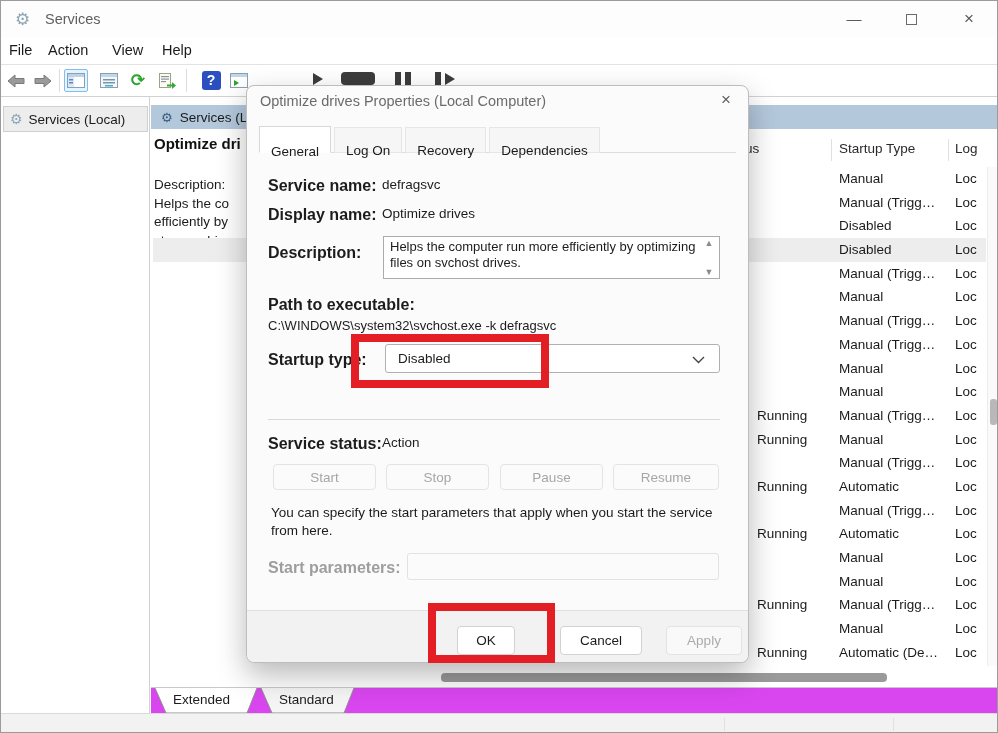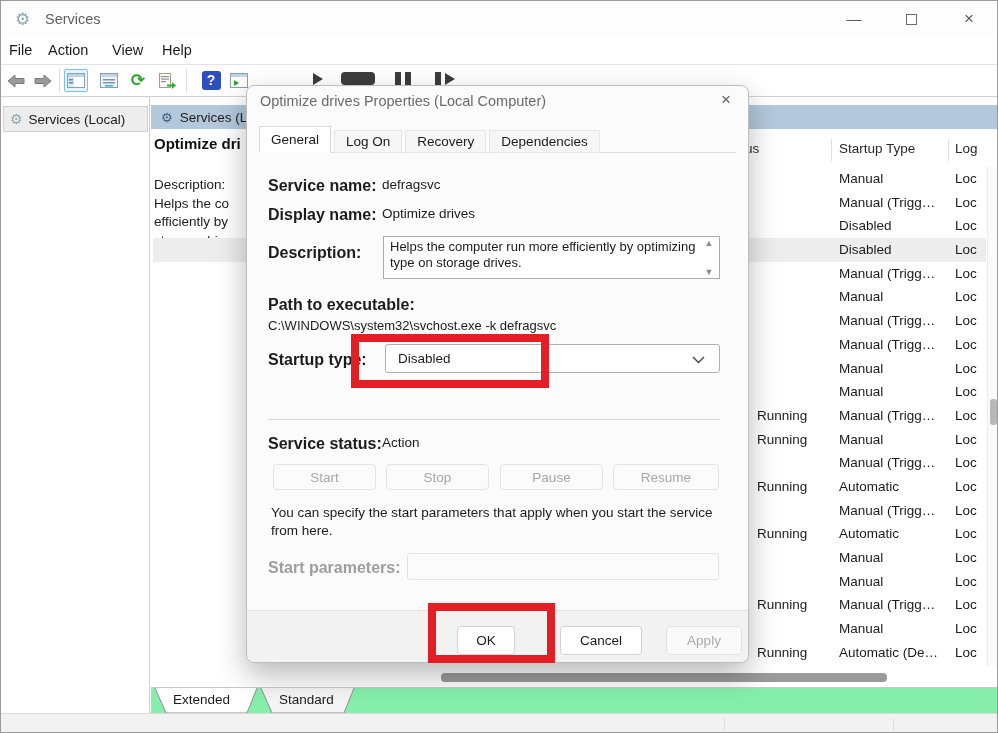--- a/index.html
+++ b/index.html
@@ -40,32 +40,32 @@
   .col-sep { position:absolute; top:42px; width:1px; height:22px; background:#e0e0e0; }
   .rows-host { position:absolute; left:2px; top:70px; width:833px; }
   .svc-row { position:relative; height:23.7px; }
   .svc-row.selected { background:#ededed; }
   .cell { position:absolute; font-size:13.5px; color:#1b1b1b; line-height:23.7px; white-space:nowrap; }
   .cell-status { left:604px; } .cell-startup { left:686px; } .cell-log { left:802px; }
   .vscroll { position:absolute; left:836px; top:70px; width:11px; height:499px; background:#fafafa; border-left:1px solid #ececec; }
   .vthumb { position:absolute; left:2px; top:232px; width:7px; height:26px; background:#b8b8b8; border-radius:3px; }
   .hscroll { position:absolute; left:2px; top:572px; width:833px; height:18px; background:#fff; }
   .hthumb { position:absolute; left:288px; top:4px; width:446px; height:9px; background:#9a9a9a; border-radius:4px; }
-  .tabs-row { position:absolute; left:0; top:590px; width:848px; height:26px; background:#86efac; border-top:1px solid #c9c9c9; }
+  .tabs-row { position:absolute; left:0; top:590px; width:848px; height:26px; background:#d946ef; border-top:1px solid #c9c9c9; }
   .btab-label { position:absolute; top:4px; font-size:13.5px; color:#1b1b1b; }
 
   .statusbar { position:absolute; left:0; top:712px; width:998px; height:21px; background:#f2f2f2; border-top:1px solid #dadada; }
   .sb-sep { position:absolute; top:4px; width:1px; height:13px; background:#e0e0e0; }
 
   
   .dialog { position:absolute; left:245px; top:84px; width:503px; height:578px; background:#fbfbfb; border:1px solid #bdbdbd; border-radius:8px; box-shadow:0 12px 30px rgba(0,0,0,0.28); z-index:40; }
   .dlg-title { position:absolute; left:13px; top:7px; font-size:14.5px; color:#6b6b6b; }
   .dlg-close { position:absolute; right:12px; top:4px; width:20px; height:20px; font-size:17px; color:#5f5f5f; text-align:center; line-height:20px; }
   .dlg-tabs { position:absolute; left:12px; right:12px; top:40px; height:27px; border-bottom:1px solid #dcdcdc; display:flex; align-items:flex-end; }
-  .dtab { height:23px; line-height:22px; padding:0 11px; font-size:13.5px; color:#1b1b1b; border:1px solid #e6e6e6; background:#f6f6f6; margin-right:3px; margin-bottom:-1px; }
+  .dtab { height:23px; line-height:22px; padding:12px 11px; font-size:13.5px; color:#1b1b1b; border:1px solid #e6e6e6; background:#f6f6f6; margin-right:3px; margin-bottom:-1px; }
   .dtab.active { height:27px; line-height:26px; background:#fff; border-color:#d8d8d8; border-bottom:1px solid #fff; }
   .dlbl { position:absolute; font-size:16px; color:#1c1c1c;font-weight:bold; }
   .dval { position:absolute; font-size:13.5px; color:#1c1c1c; }
   .desc-box { position:absolute; left:136px; top:150px; width:337px; height:43px; border:1px solid #ababab; background:#fff; font-size:13px; color:#1c1c1c; padding:2px 18px 2px 6px; line-height:16px; overflow:hidden; }
   .desc-arrows { position:absolute; left:455px; top:152px; width:14px; height:39px; display:flex; flex-direction:column; justify-content:space-between; align-items:center; color:#8a8a8a; font-size:9px; }
   .dropdown { position:absolute; left:138px; top:258px; width:335px; height:29px; border:1px solid #b0b0b0; border-radius:3px; background:#fff; font-size:13.5px; color:#1c1c1c; line-height:27px; padding-left:12px; }
   .dd-chevron { position:absolute; right:14px; top:11px; }
   .hrule { position:absolute; left:21px; top:333px; width:452px; height:1px; background:#d9d9d9; }
   .dbtn { position:absolute; top:378px; height:26px; border:1px solid #e4e4e4; background:#fbfbfb; border-radius:4px; font-size:13.5px; color:#a6a6a6; text-align:center; line-height:25px; }
   .note { position:absolute; left:24px; top:418px; font-size:13.5px; color:#1c1c1c; line-height:18px; }
@@ -330,21 +330,21 @@
       <span class="dtab">Dependencies</span>
     </div>
 
     <span class="dlbl" style="left:21px; top:91px;">Service name:</span>
     <span class="dval" style="left:135px; top:91px;">defragsvc</span>
 
     <span class="dlbl" style="left:21px; top:120px;">Display name:</span>
     <span class="dval" style="left:135px; top:120px;">Optimize drives</span>
 
     <span class="dlbl" style="left:21px; top:158px;">Description:</span>
-    <div class="desc-box">Helps the computer run more efficiently by optimizing type on storage drives.</div>
+    <div class="desc-box">Helps the computer run more efficiently by optimizing files on svchost drives.</div>
     <div class="desc-arrows">
         <span>▲</span>
         <span>▼</span>
       </div>
 
     <span class="dlbl" style="left:21px; top:210px;">Path to executable:</span>
     <span class="dval" style="left:21px; top:232px; font-size:13px;">C:\WINDOWS\system32\svchost.exe -k defragsvc</span>
 
     <span class="dlbl" style="left:21px; top:265px;">Startup type:</span>
     <div class="dropdown">

